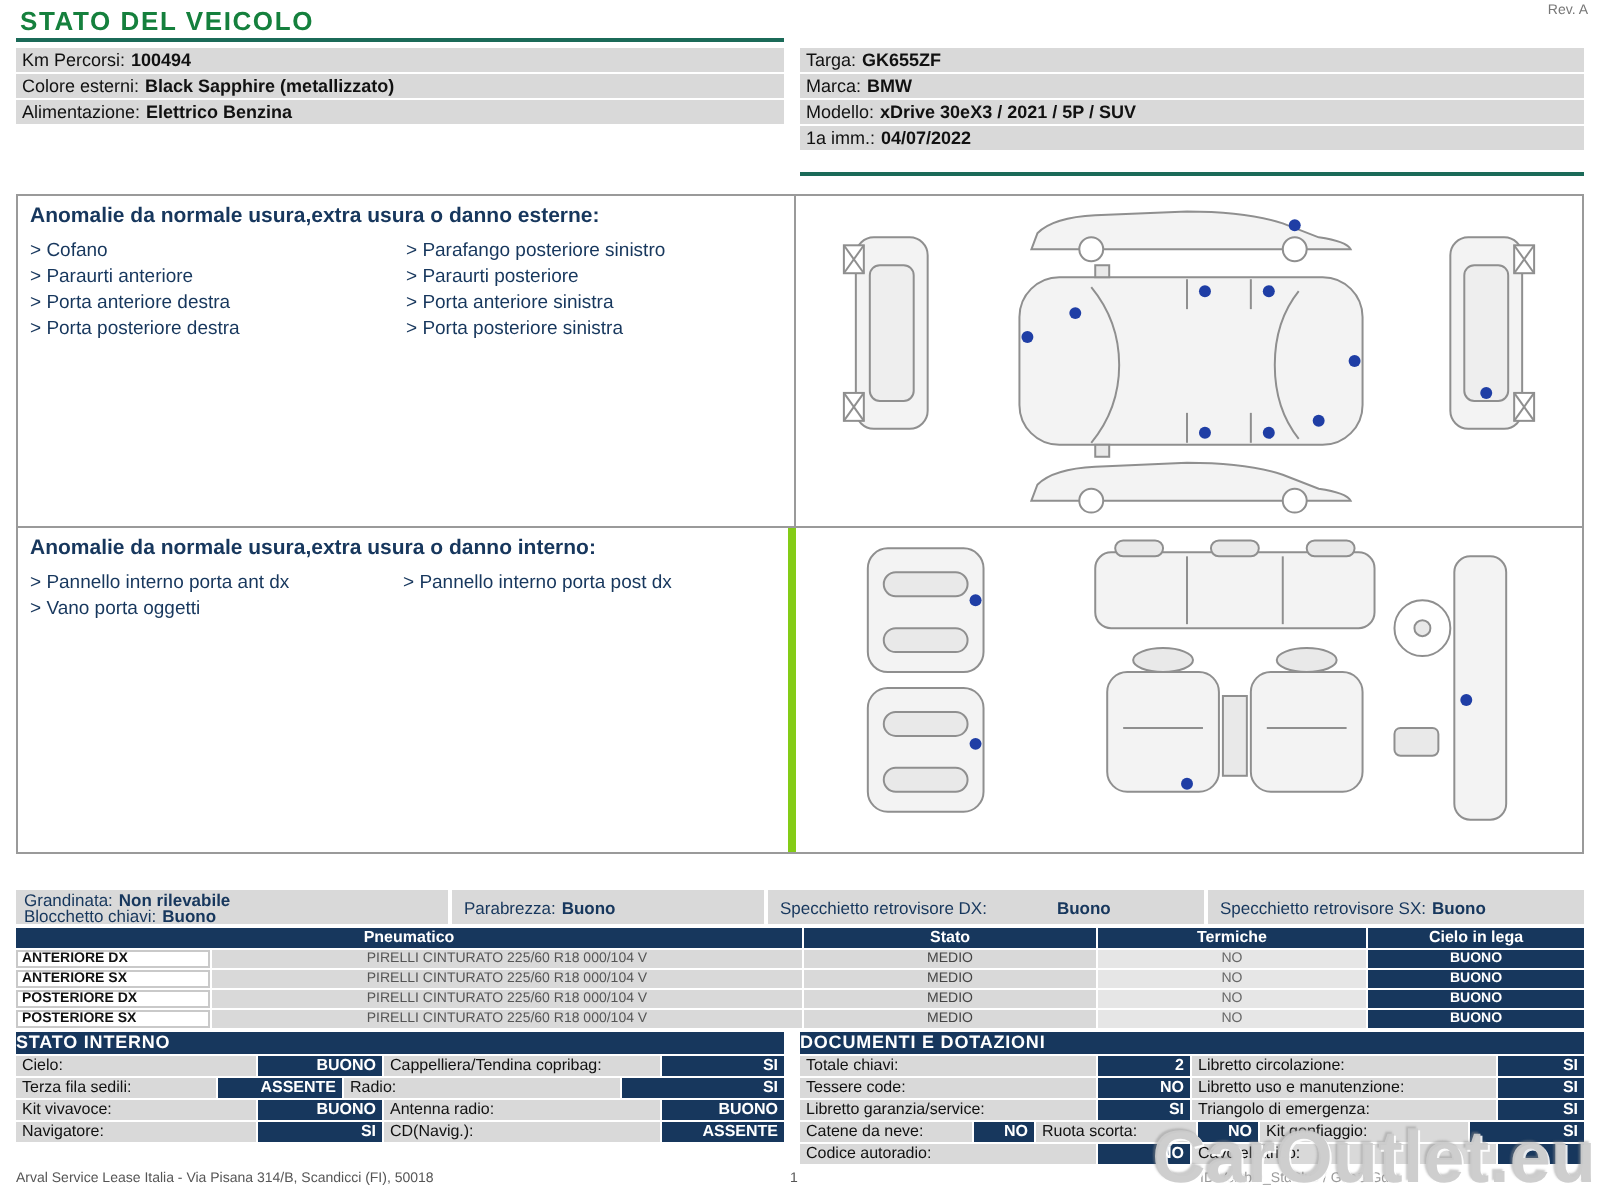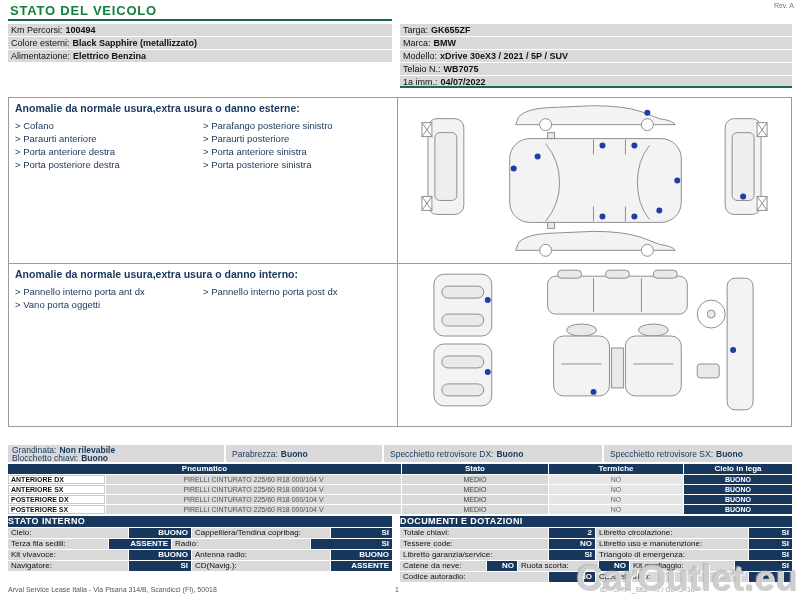--- a/index.html
+++ b/index.html
@@ -20,35 +20,35 @@
   .info-row .val{font-weight:bold;margin-left:3px;}
   .rule-right{position:absolute;left:400px;top:86px;width:392px;height:2px;background:#1b6a58;}
 
   
   .main{position:absolute;left:8px;top:97px;width:784px;height:330px;
         border:1px solid #9a9a9a;display:grid;grid-template-columns:389px 1fr;
         grid-template-rows:166px 1fr;box-sizing:border-box;}
   .panel{position:relative;box-sizing:border-box;}
   .p-ext-text{border-right:1px solid #9a9a9a;border-bottom:1px solid #9a9a9a;padding:4px 6px;}
   .p-ext-diag{border-bottom:1px solid #9a9a9a;}
-  .p-int-text{border-right:1px solid #84cc16;padding:4px 6px;}
+  .p-int-text{border-right:4px solid #84cc16;padding:4px 6px;}
   .anom-title{font-size:10.5px;font-weight:bold;color:#17375d;margin-bottom:5px;}
   .anom-cols{display:flex;}
   .anom-col{width:50%;}
   .anom-item{font-size:9.5px;color:#17375d;line-height:13px;white-space:nowrap;}
   .anom-item::before{content:"> ";}
   .diag-svg{width:100%;height:100%;display:block;}
 
   
   .cond{position:absolute;left:8px;top:445px;width:784px;height:17px;background:#d9d9d9;
         display:flex;align-items:stretch;font-size:8.5px;color:#17375d;}
   .cond-left{width:212px;display:flex;flex-direction:column;justify-content:center;
              padding-left:4px;line-height:8px;}
   .cond-item{display:flex;align-items:center;padding-left:6px;border-left:2px solid #fff;}
-  .cond-item.w1{width:150px;} .cond-item.w2{width:212px;} .cond-item.w3{flex:1;}
+  .cond-item.w1{width:150px;} .cond-item.w2{width:212px;gap:32px;} .cond-item.w3{flex:1;}
   .cond .cv{font-weight:bold;margin-left:3px;}
 
   
   .tires{position:absolute;left:8px;top:464px;width:784px;display:grid;
          grid-template-columns:97px 295px 146px 134px 108px;gap:1px;background:#fff;}
   .tires .th{background:#17375d;color:#fff;font-weight:bold;font-size:8px;
              text-align:center;height:10px;line-height:10px;}
   .th-pneu{grid-column:1/3;}
   .tires .td{height:9px;line-height:9px;font-size:7px;overflow:hidden;white-space:nowrap;}
   .td-pos{background:#fff;box-shadow:inset 0 0 0 1px #c9c9c9;font-weight:bold;
@@ -101,23 +101,20 @@
 
   <div class="info-right">
     <div class="info-row">
       <span class="lbl">Targa:</span><span class="val">GK655ZF</span>
     </div>
     <div class="info-row">
       <span class="lbl">Marca:</span><span class="val">BMW</span>
     </div>
     <div class="info-row">
       <span class="lbl">Modello:</span><span class="val">xDrive 30eX3 / 2021 / 5P / SUV</span>
-    </div>
-    <div class="info-row">
-      <span class="lbl">Telaio N.:</span><span class="val">WB7075</span>
     </div>
     <div class="info-row">
       <span class="lbl">1a imm.:</span><span class="val">04/07/2022</span>
     </div>
   </div>
   <div class="rule-right"></div>
 
   <div class="main">
 
     <div class="panel p-ext-text">

